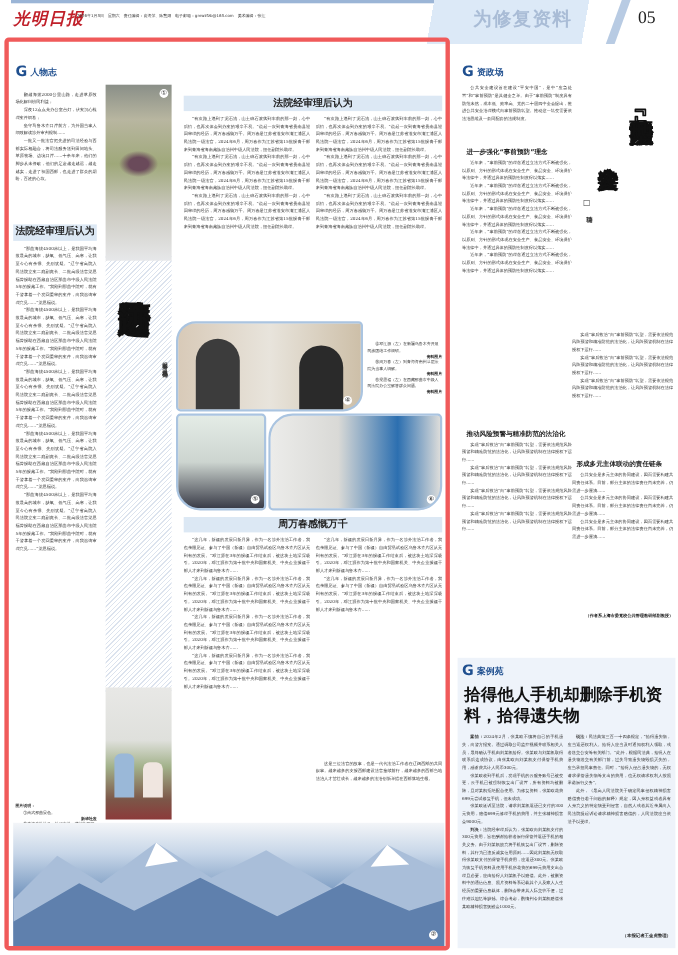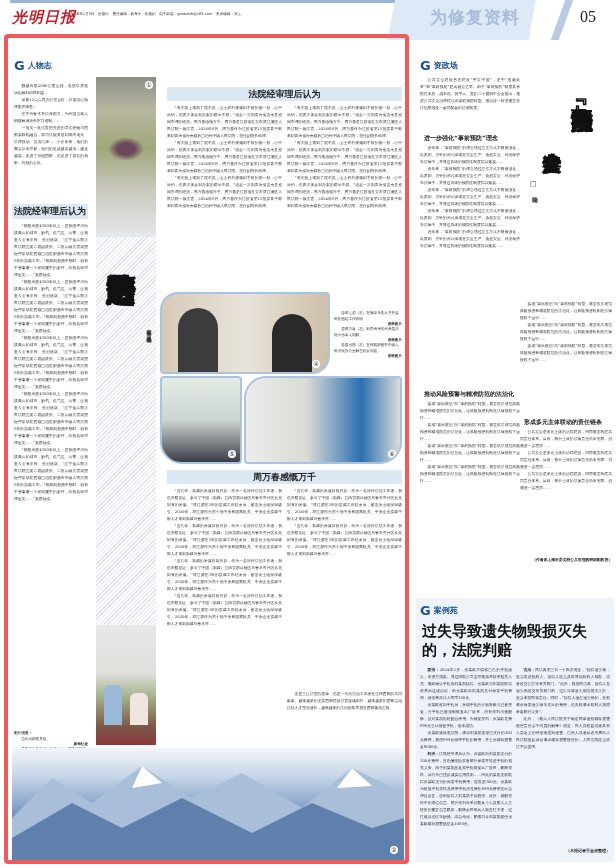--- a/index.html
+++ b/index.html
@@ -179,21 +179,21 @@
   <p>公共安全是多元主体的协同建设，因而需要构建共同责任体系。目前，部分主体的法律责任尚未完善，仍需进一步厘清……</p>
   <p>公共安全是多元主体的协同建设，因而需要构建共同责任体系。目前，部分主体的法律责任尚未完善，仍需进一步厘清……</p>
 </div>
 <div style="position:absolute;left:524px;top:557px;width:88px;font-size:3.8px;line-height:6px;font-weight:bold;text-align:right">（作者系上海市委党校公共管理教研部副教授）</div>
 
 <div style="position:absolute;left:416px;top:598px;width:198px;height:264px;background:#eef3fa"></div>
 <div class="colhead" style="position:absolute;left:420px;top:603px">
   <span class="g-logo">G</span>
   <span>案例苑</span>
 </div>
-<div style="position:absolute;left:422px;top:622px;width:185px;font-size:15px;line-height:19px;font-weight:bold;color:#111">过失导致遗失物毁损灭失的，法院判赔</div>
+<div style="position:absolute;left:422px;top:622px;width:185px;font-size:15px;line-height:19px;font-weight:bold;color:#111">拾得他人手机却删除手机资料，拾得遗失物</div>
 
 <div class="txt" style="position:absolute;left:420px;top:666px;width:92px;height:190px;overflow:hidden">
   <p><b>案情：</b><span>2024年2月，张某欧不慎将自己的手机遗失，向警方报案。通过调取公司监控视频并联系相关人员，最终确认手机由刘某凯拾得。张某欧与刘某凯取得联系后达成协议，由张某欧向刘某凯支付保管手机费用，感谢费共计人民币300元。</span></p>
   <p>张某欧收到手机后，发现手机的云服务账号已被变更，云手机已被强制恢复出厂设置，所有资料均被删除，且对某凯拒绝配合使用。为修复资料，张某欧花费699元尝试修复手机，但未成功。</p>
   <p>张某欧遂诉至法院，请求刘某凯返还已支付的300元费用，赔偿699元修理手机的费用，并主张精神损害金9000元。</p>
   <p><b>判决：</b><span>法院经审理后认为，张某欧向刘某凯支付的300元费用，旨在酬谢拾获者履行保管并返还手机的相关义务。由于刘某凯故意将手机恢复出厂设置，删除资料，其行为已违反诚实信用原则……因此刘某凯无权取得张某欧支付的保管手机费用，应返还300元。张某欧为恢复手机资料及使用手机所花费的699元费用支出合理且必要，应由拾得人刘某凯予以赔偿。此外，被删资料中的通信信息、照片资料等系记载其个人及家人人生经历的重要信息载体，删除会带来其人际交往不便，过往难以追忆等缺憾。综合考虑，酌情判令刘某凯赔偿张某欧精神损害抚慰金1000元。</span></p>
 </div>
 <div class="txt" style="position:absolute;left:516px;top:666px;width:94px;height:180px;overflow:hidden">
   <p><b>说法：</b><span>民法典第三百一十四条规定，“拾得遗失物，应当返还权利人。拾得人应当及时通知权利人领取，或者送交公安等有关部门。”此外，根据民法典，拾得人在遗失物送交有关部门前，过失导致遗失物毁损灭失的，应当承担民事责任。同时，“拾得人侵占遗失物的，无权请求保管遗失物等支出的费用，也无权请求权利人按照承诺履行义务”。</span></p>
   <p>此外，《最高人民法院关于确定民事侵权精神损害赔偿责任若干问题的解释》规定，因人身权益或者具有人身意义的特定物受到侵害，自然人或者其近亲属向人民法院提起诉讼请求精神损害赔偿的，人民法院应当依法予以受理。</p>

